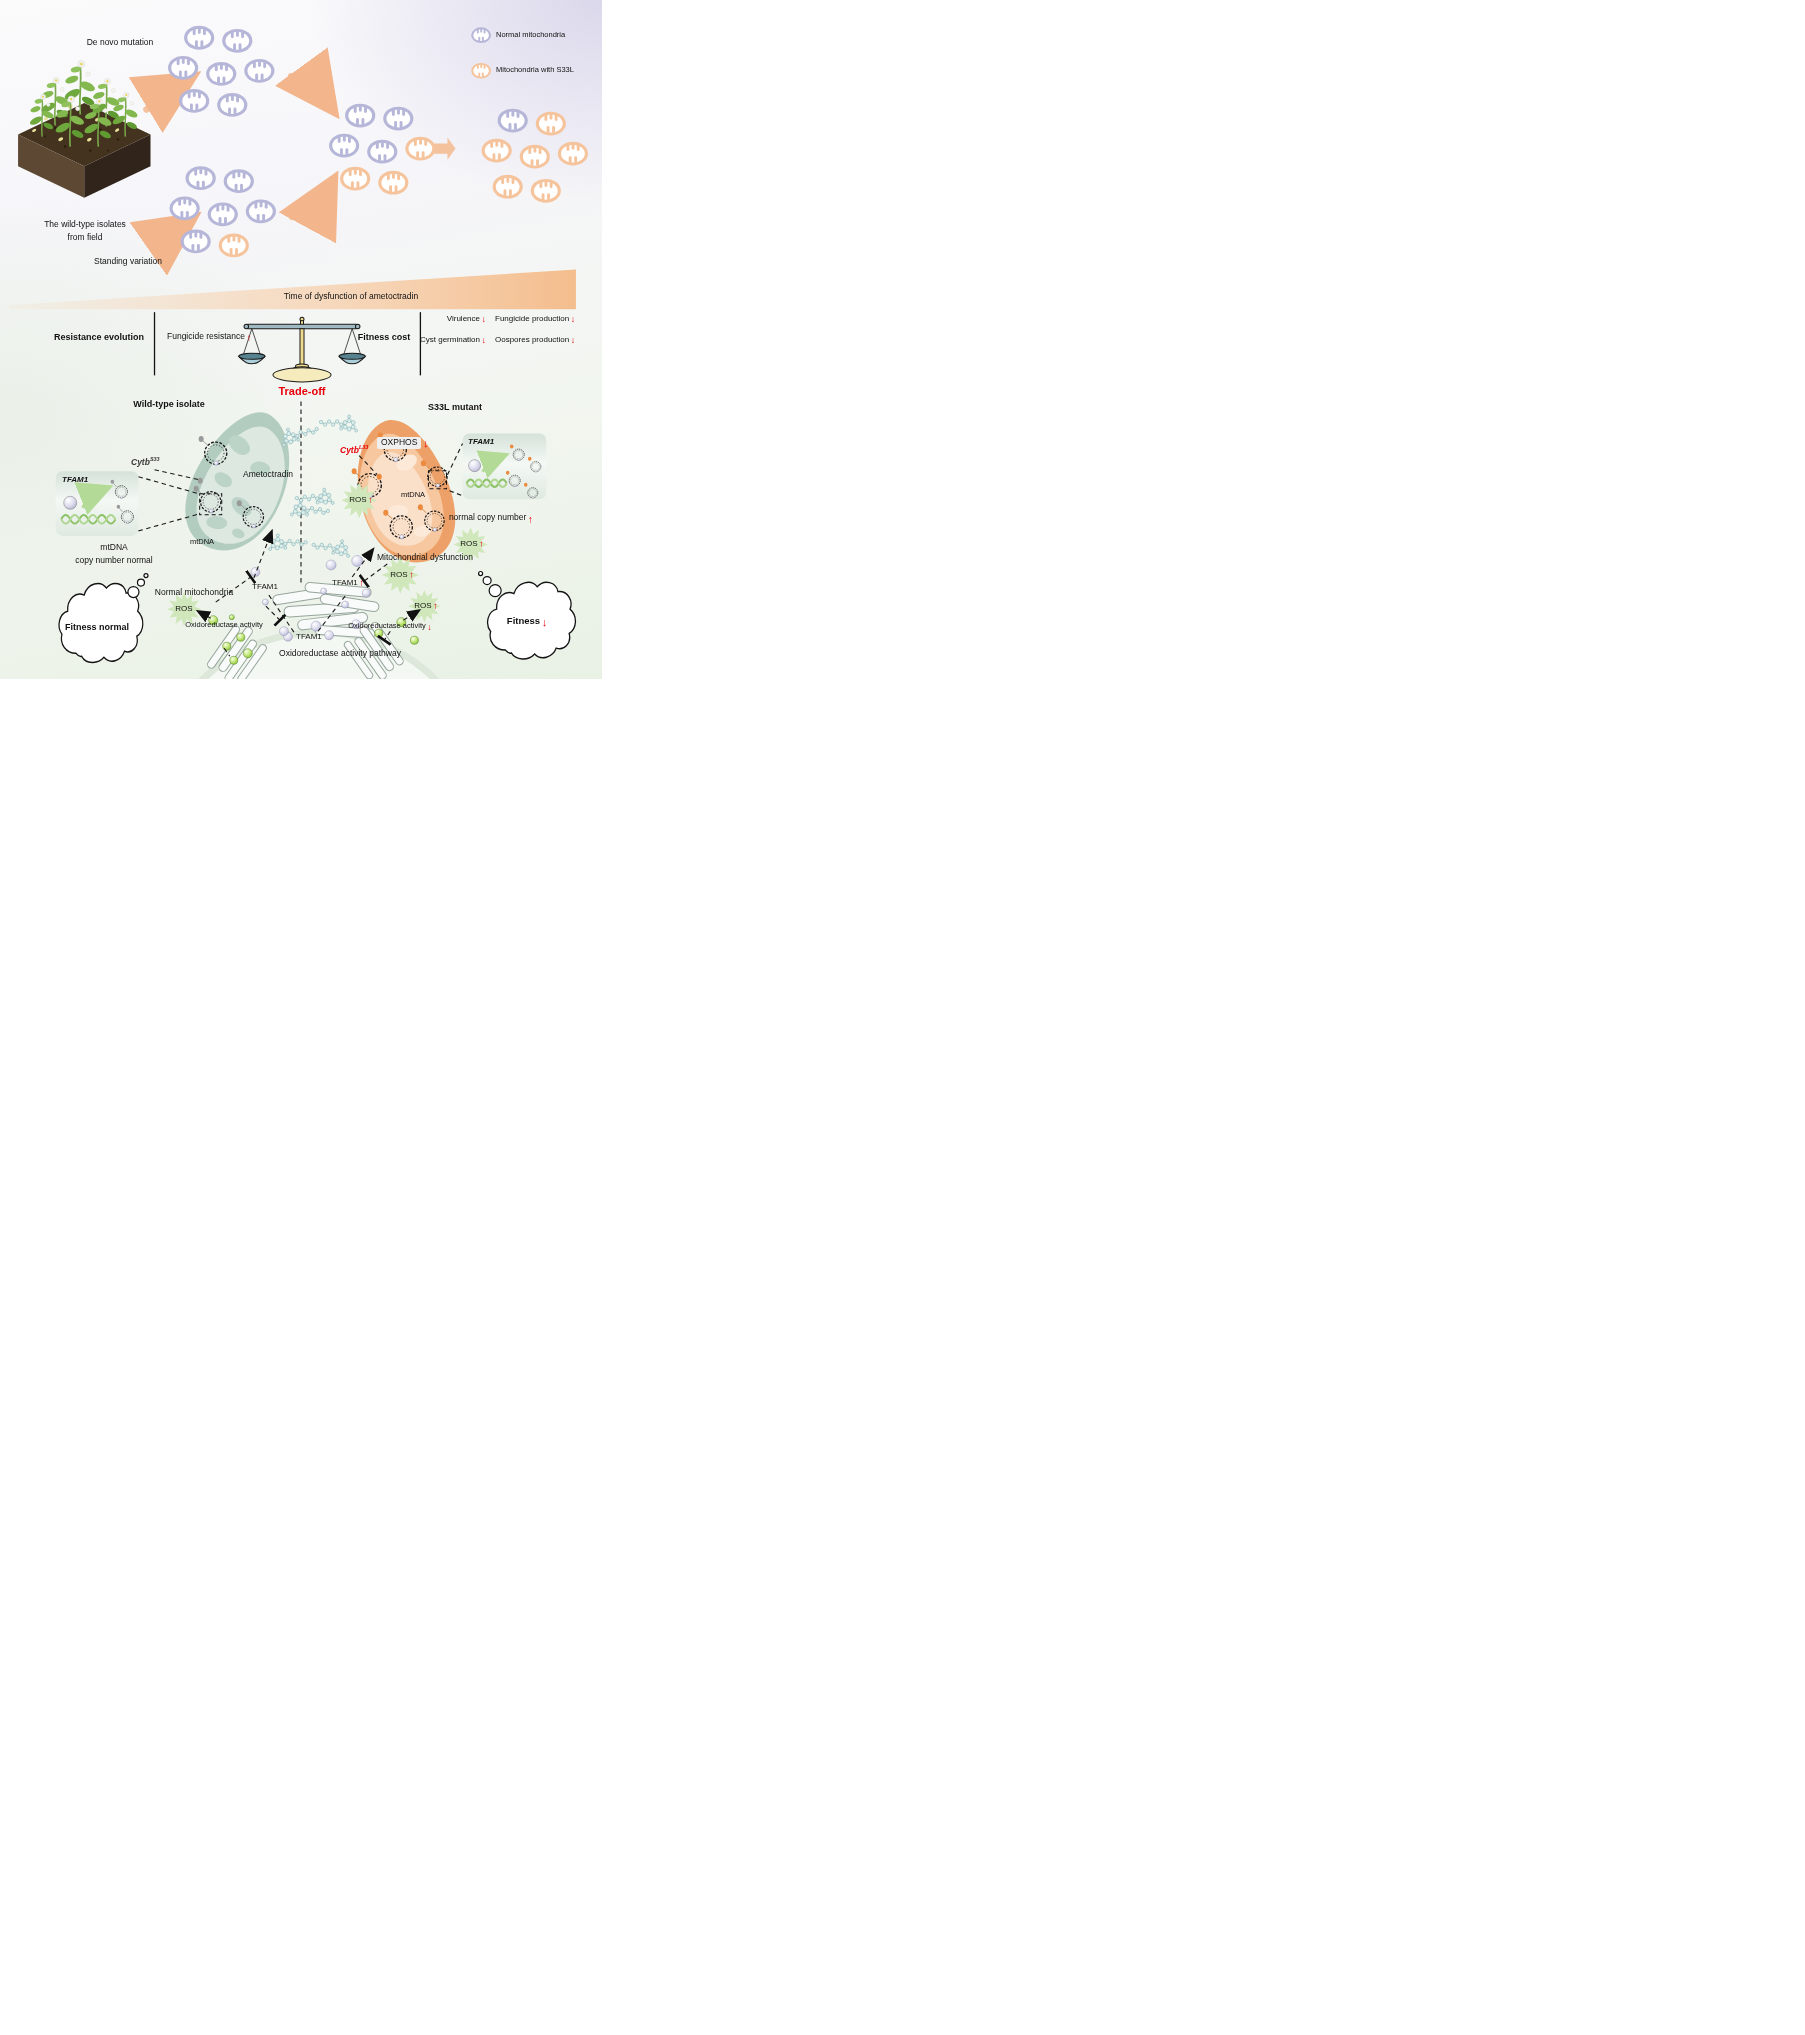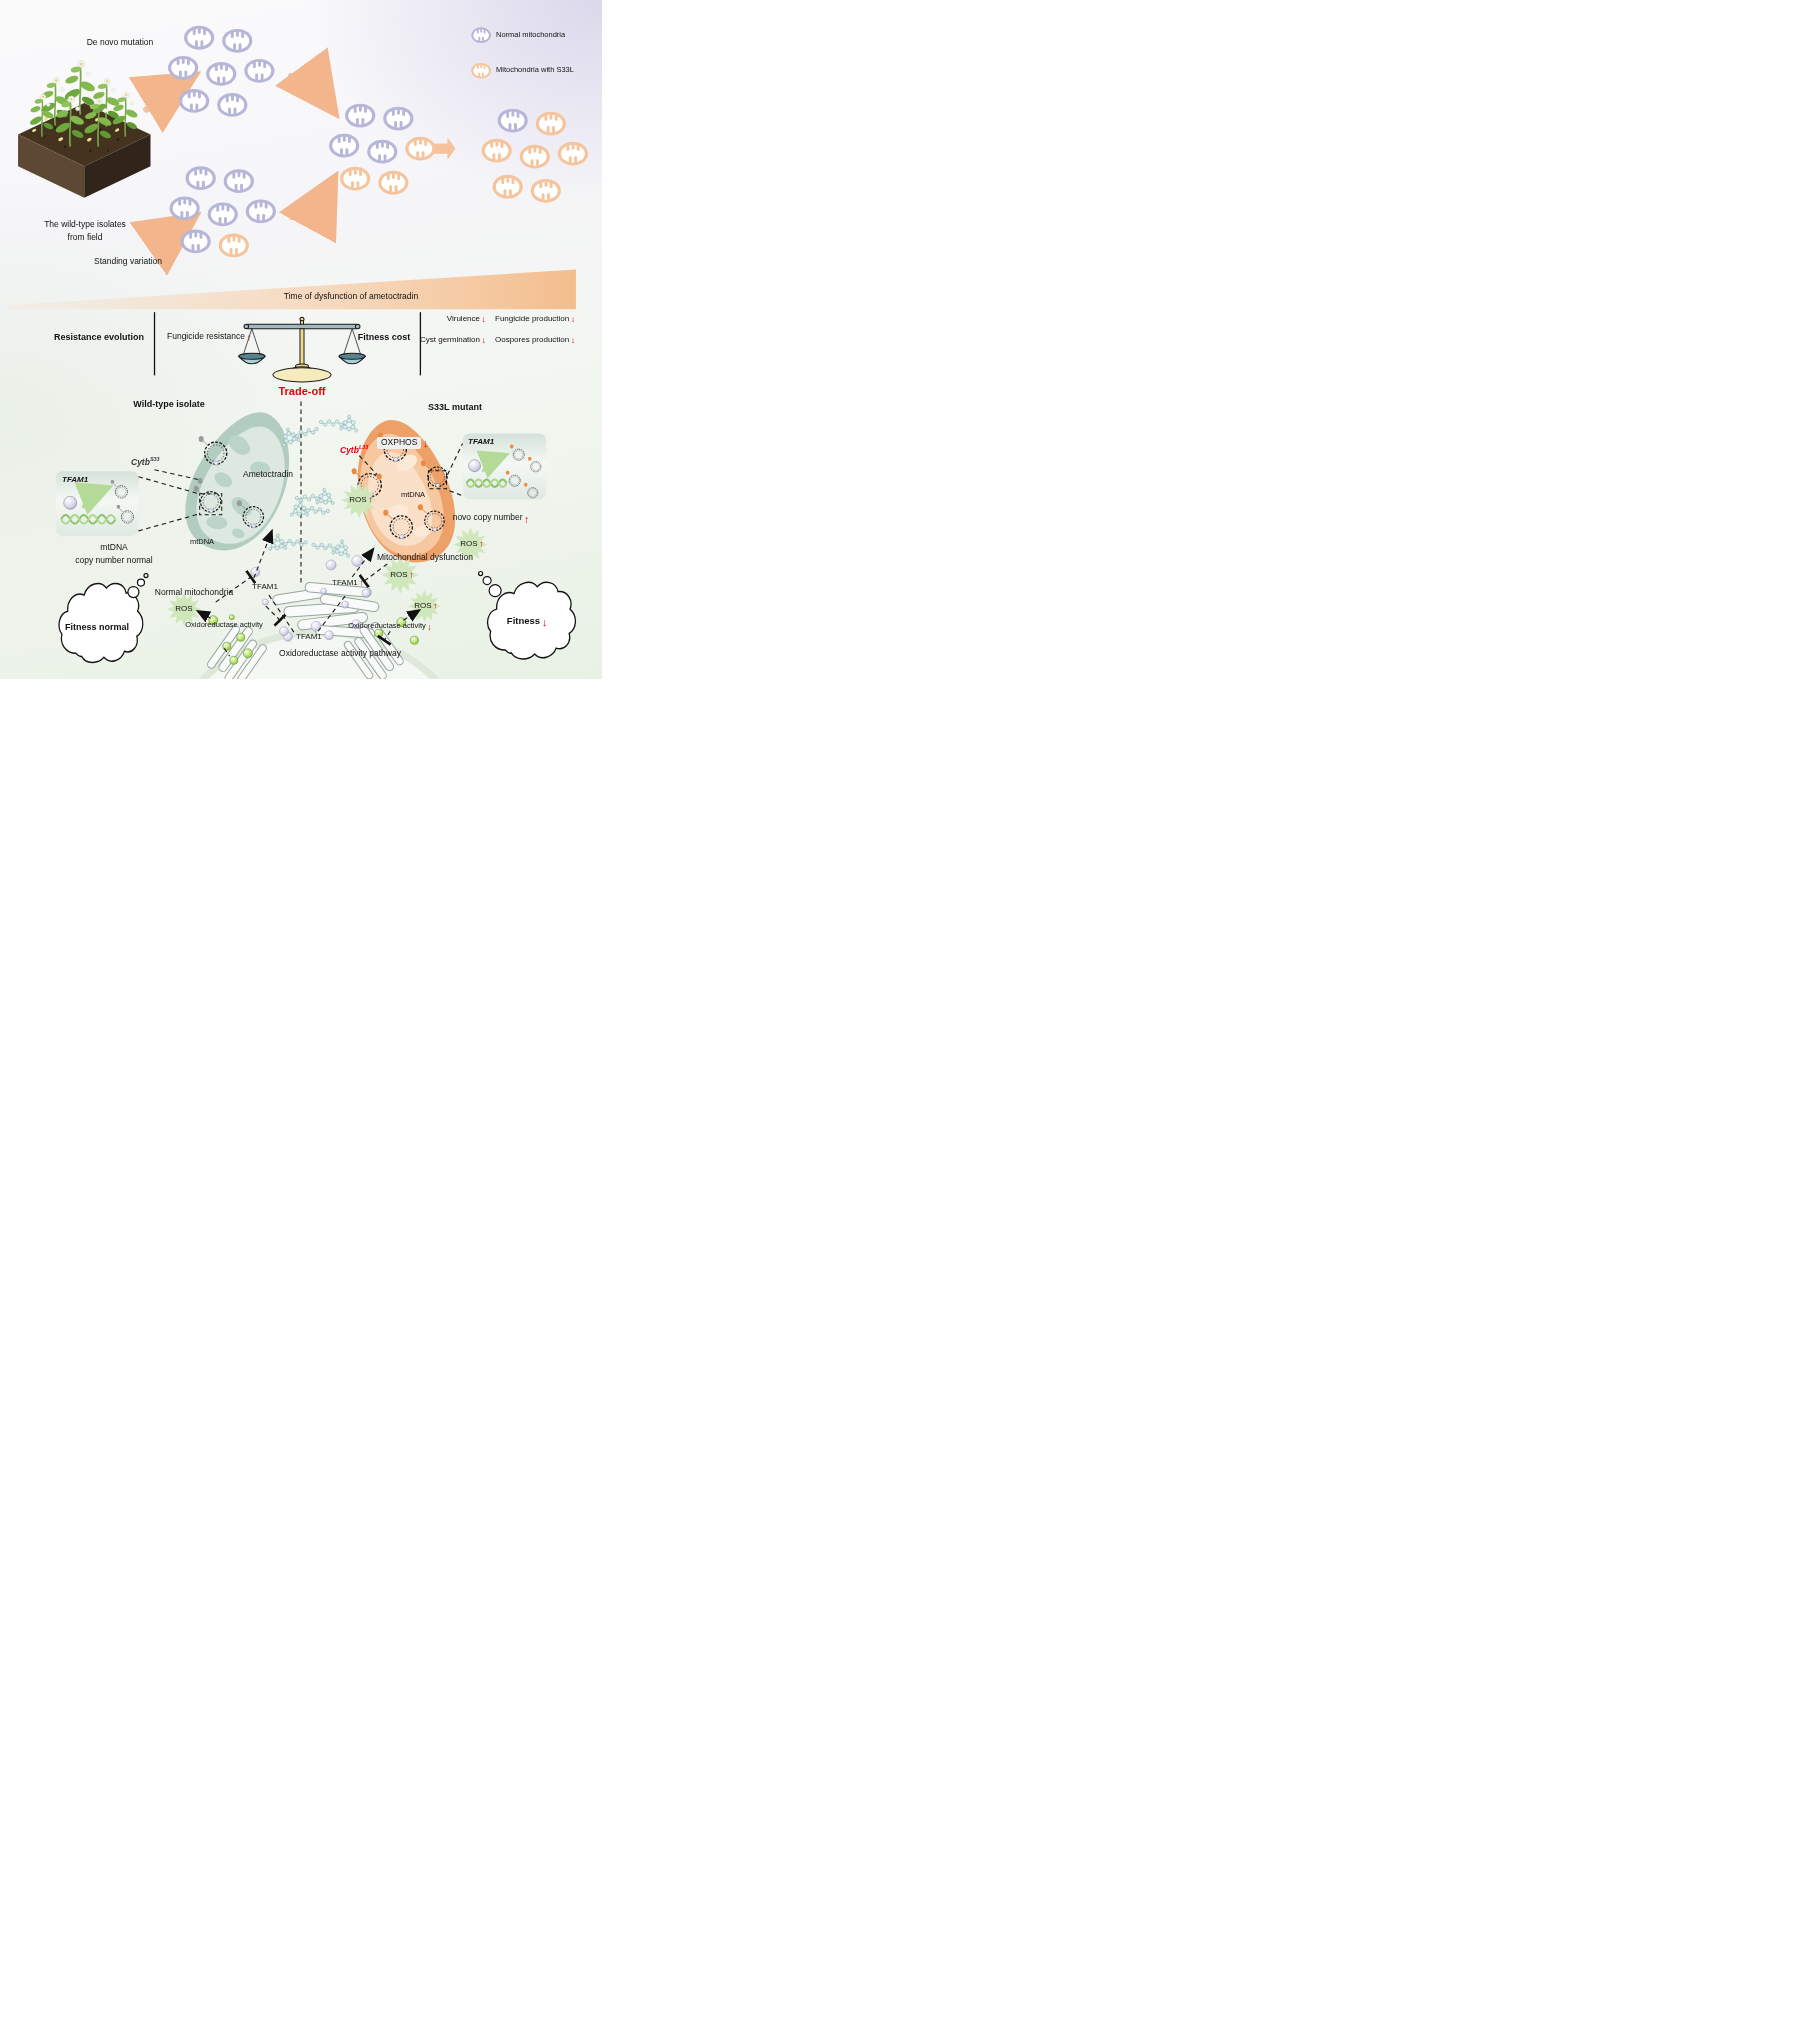--- a/index.html
+++ b/index.html
@@ -499,21 +499,21 @@
 <div class="t b18 ctr" style="left:455px;top:402px">S33L mutant</div>
 <div class="t s17" style="left:340px;top:444px;color:#e8000b">
   <span class="it">Cytb</span><sup class="it">L33</sup>
 </div>
 <div class="t flexrow" style="left:377px;top:437px">
   <span class="oxbox s17">OXPHOS</span>
   <span class="red" style="font-size:11px">↓</span>
 </div>
 <div class="t it s16" style="left:468px;top:437px">TFAM1</div>
 <div class="t s17 flexrow" style="left:491px;top:513px;transform:translateX(-50%)">
-  <span>novo copy number</span>
+  <span>normal copy number</span>
   <span class="red" style="font-size:10.5px">↑</span>
 </div>
 <div class="t s15 ctr" style="left:413px;top:491px">mtDNA</div>
 <div class="t mid flexrow" style="left:361px;top:500px">
   <span class="rosTxt">ROS</span>
   <span class="red" style="font-size:9.5px">↑</span>
 </div>
 <div class="t mid flexrow" style="left:402px;top:575px">
   <span class="rosTxt">ROS</span>
   <span class="red" style="font-size:9.5px">↑</span>

